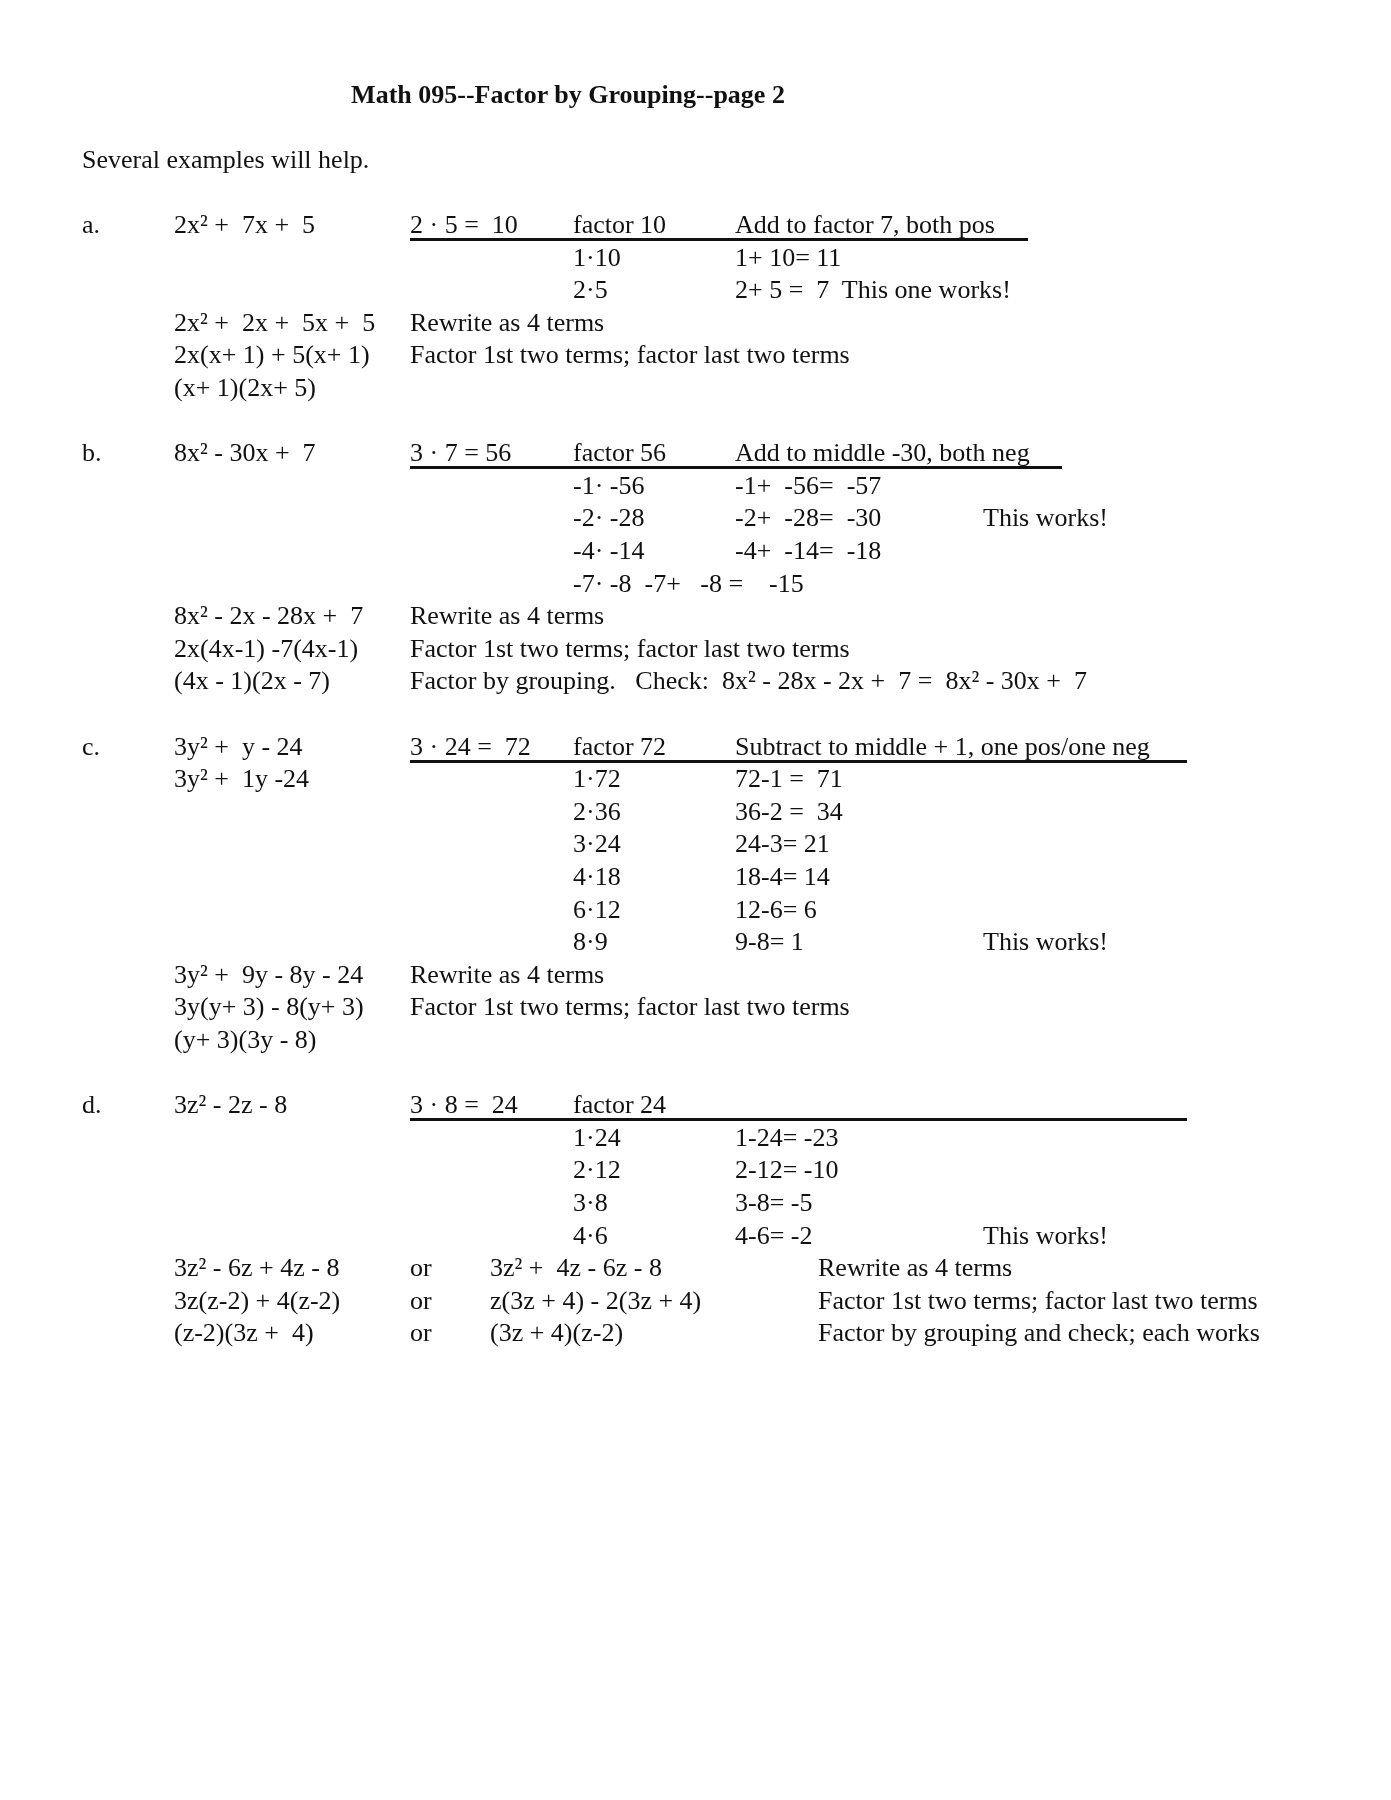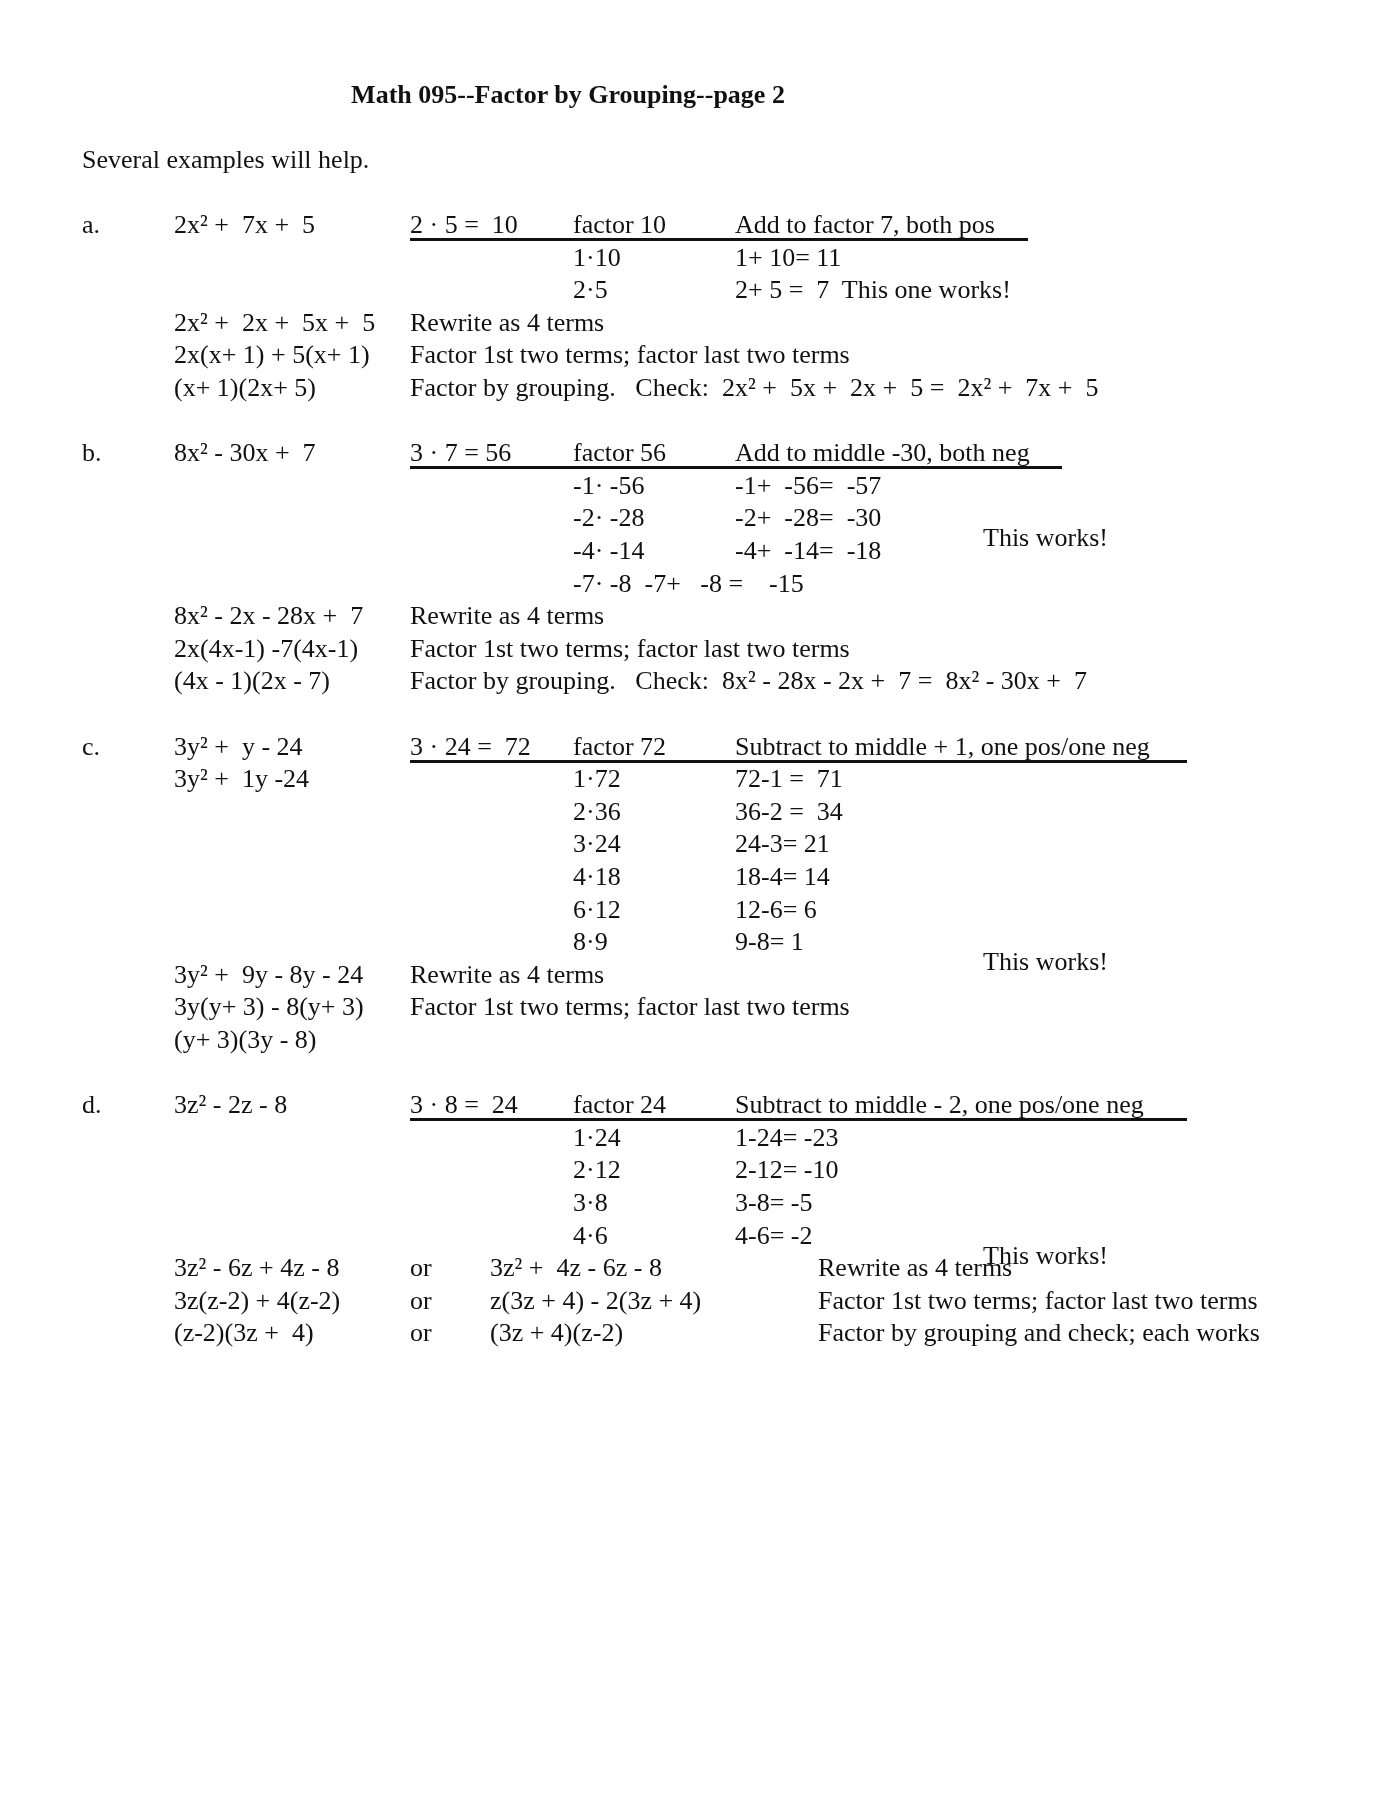--- a/index.html
+++ b/index.html
@@ -8,21 +8,21 @@
   .title { position: absolute; left: 0; width: 1136px; top: 80px; text-align: center;
            font-weight: bold; font-size: 26px; line-height: 30px; }
   .intro { position: absolute; left: 82px; top: 145px; font-size: 26px; line-height: 30px; }
   .row { position: absolute; left: 0; width: 1391px; height: 32.6px; font-size: 26px; line-height: 32.6px; white-space: pre; }
   .cell { position: absolute; top: 0; white-space: pre; }
   .c-label { left: 82px; }
   .c-expr { left: 163px; margin-left: 11px; }
   .c-prod { left: 410px; }
   .c-fact { left: 573px; }
   .c-sum { left: 735px; }
-  .c-works { left: 983px; margin-top: 20px; }
+  .c-works { left: 983px; }
   .c-or { left: 410px; }
   .c-alt { left: 490px; }
   .c-desc { left: 818px; }
   .underline { position: absolute; height: 3px; background: #111111; }
 </style>
 </head>
 <body>
 
 <div class="title">Math 095--Factor by Grouping--page 2</div>
 <div class="intro">Several examples will help.</div>
@@ -46,21 +46,20 @@
 <div class="row" style="top:306.8px">
   <span class="cell c-expr">2x² +  2x +  5x +  5</span>
   <span class="cell c-prod">Rewrite as 4 terms</span>
 </div>
 <div class="row" style="top:339.4px">
   <span class="cell c-expr">2x(x+ 1) + 5(x+ 1)</span>
   <span class="cell c-prod">Factor 1st two terms; factor last two terms</span>
 </div>
 <div class="row" style="top:372px">
   <span class="cell c-expr">(x+ 1)(2x+ 5)</span>
-  <span class="cell c-prod">Factor by grouping.   Check:  2x² +  5x +  2x +  5 =  2x² +  7x +  5</span>
 </div>
 
 <div class="row" style="top:437.2px">
   <span class="cell c-label">b.</span>
   <span class="cell c-expr">8x² - 30x +  7</span>
   <span class="cell c-prod">3 · 7 = 56</span>
   <span class="cell c-fact">factor 56</span>
   <span class="cell c-sum">Add to middle -30, both neg</span>
   <div class="underline" style="left:410px; width:652px; top:29px"></div>
 </div>
@@ -137,21 +136,20 @@
 </div>
 <div class="row" style="top:1024px">
   <span class="cell c-expr">(y+ 3)(3y - 8)</span>
 </div>
 
 <div class="row" style="top:1089.2px">
   <span class="cell c-label">d.</span>
   <span class="cell c-expr">3z² - 2z - 8</span>
   <span class="cell c-prod">3 · 8 =  24</span>
   <span class="cell c-fact">factor 24</span>
-  <span class="cell c-sum">Subtract to middle - 2, one pos/one neg</span>
   <div class="underline" style="left:410px; width:777px; top:29px"></div>
 </div>
 <div class="row" style="top:1121.8px">
   <span class="cell c-fact">1·24</span>
   <span class="cell c-sum">1-24= -23</span>
 </div>
 <div class="row" style="top:1154.4px">
   <span class="cell c-fact">2·12</span>
   <span class="cell c-sum">2-12= -10</span>
 </div>

